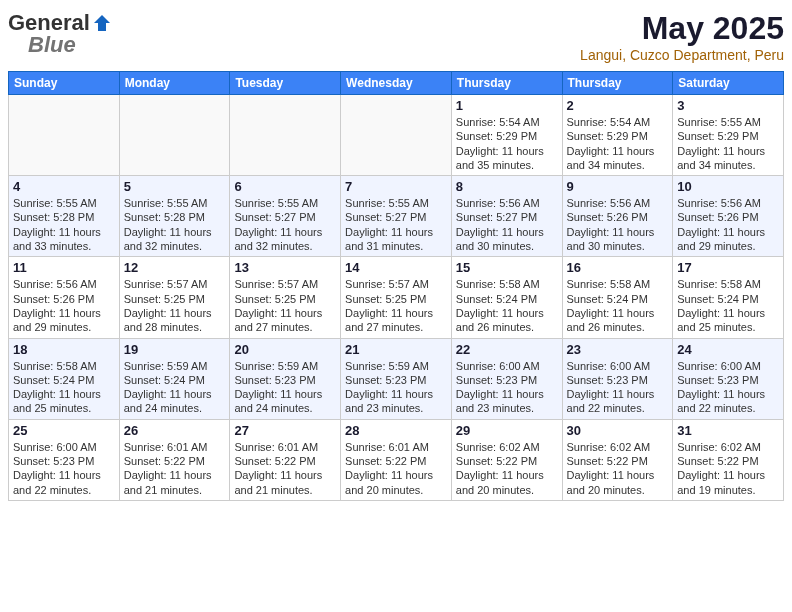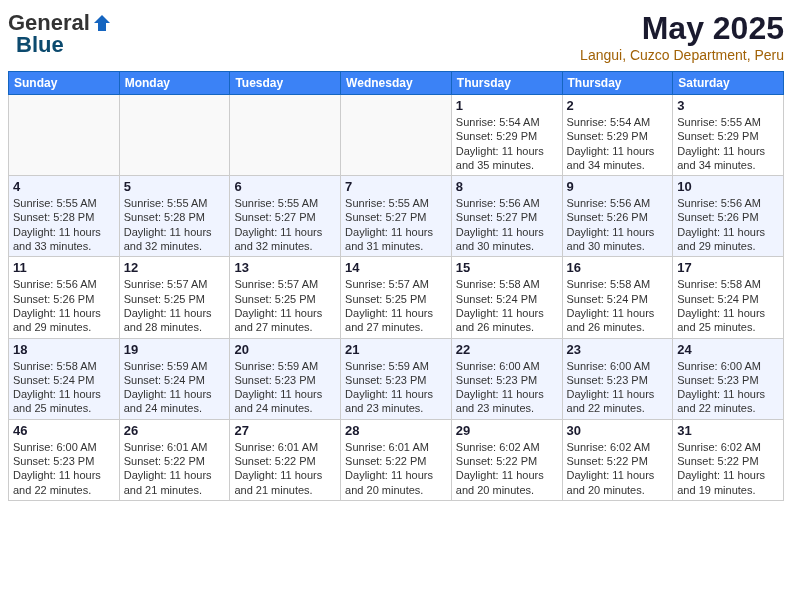--- a/index.html
+++ b/index.html
@@ -85,21 +85,21 @@
 
 <div class="page">
   <div class="header">
     <div class="logo">
       <div style="display:flex; align-items:center; gap:2px;">
         <span style="font-size:22px; font-weight:bold; color:#333;">General</span>
         <svg width="20" height="20" viewBox="0 0 20 20">
           <polygon points="10,2 18,10 14,10 14,18 6,18 6,10 2,10" fill="#1565c0"></polygon>
         </svg>
       </div>
-      <span style="font-size:22px; font-weight:bold; color:#0c4a6e; margin-top:-4px; margin-left:8px;">Blue</span>
+      <span style="font-size:22px; font-weight:bold; color:#737373; margin-top:-4px; margin-left:20px;font-style:italic;">Blue</span>
     </div>
     <div class="title-section">
       <div class="month-title">May 2025</div>
       <div class="location">Langui, Cuzco Department, Peru</div>
     </div>
   </div>
 
   <table class="calendar">
     <thead>
       <tr>
@@ -216,21 +216,21 @@
             <div class="day-number">23</div>
             <div class="day-info">Sunrise: 6:00 AM<br>Sunset: 5:23 PM<br>Daylight: 11 hours and 22 minutes.</div>
           </td>
           <td>
             <div class="day-number">24</div>
             <div class="day-info">Sunrise: 6:00 AM<br>Sunset: 5:23 PM<br>Daylight: 11 hours and 22 minutes.</div>
           </td>
         </tr>
         <tr>
           <td>
-            <div class="day-number">46</div>
+            <div class="day-number">25</div>
             <div class="day-info">Sunrise: 6:00 AM<br>Sunset: 5:23 PM<br>Daylight: 11 hours and 22 minutes.</div>
           </td>
           <td>
             <div class="day-number">26</div>
             <div class="day-info">Sunrise: 6:01 AM<br>Sunset: 5:22 PM<br>Daylight: 11 hours and 21 minutes.</div>
           </td>
           <td>
             <div class="day-number">27</div>
             <div class="day-info">Sunrise: 6:01 AM<br>Sunset: 5:22 PM<br>Daylight: 11 hours and 21 minutes.</div>
           </td>

